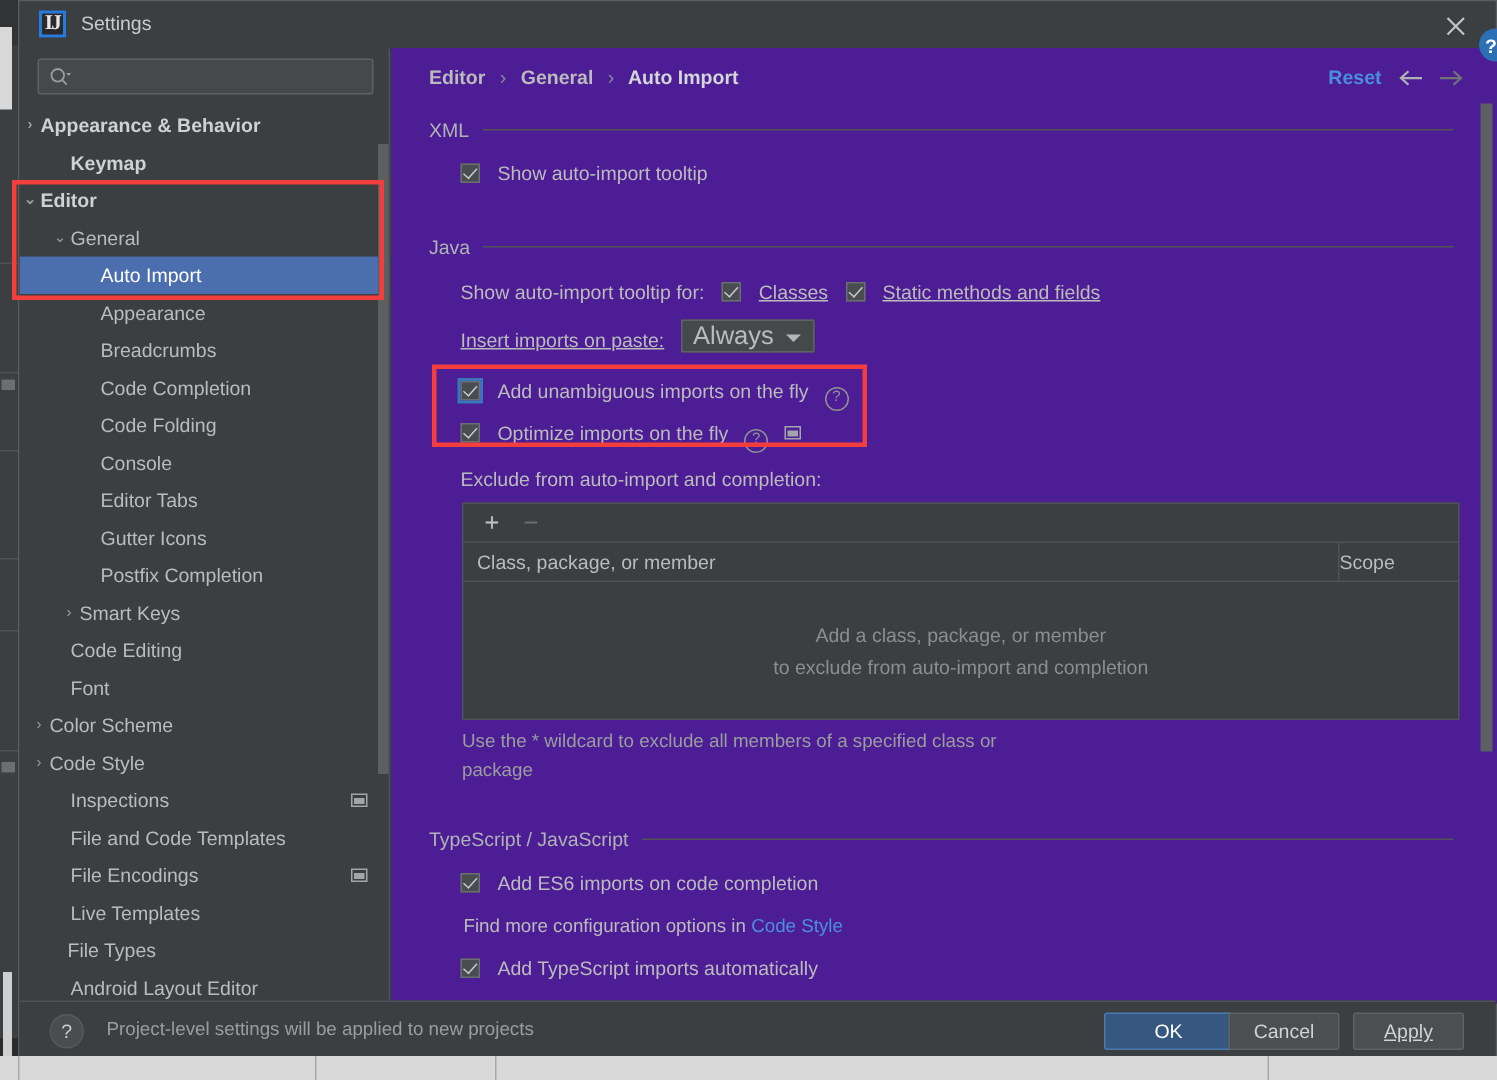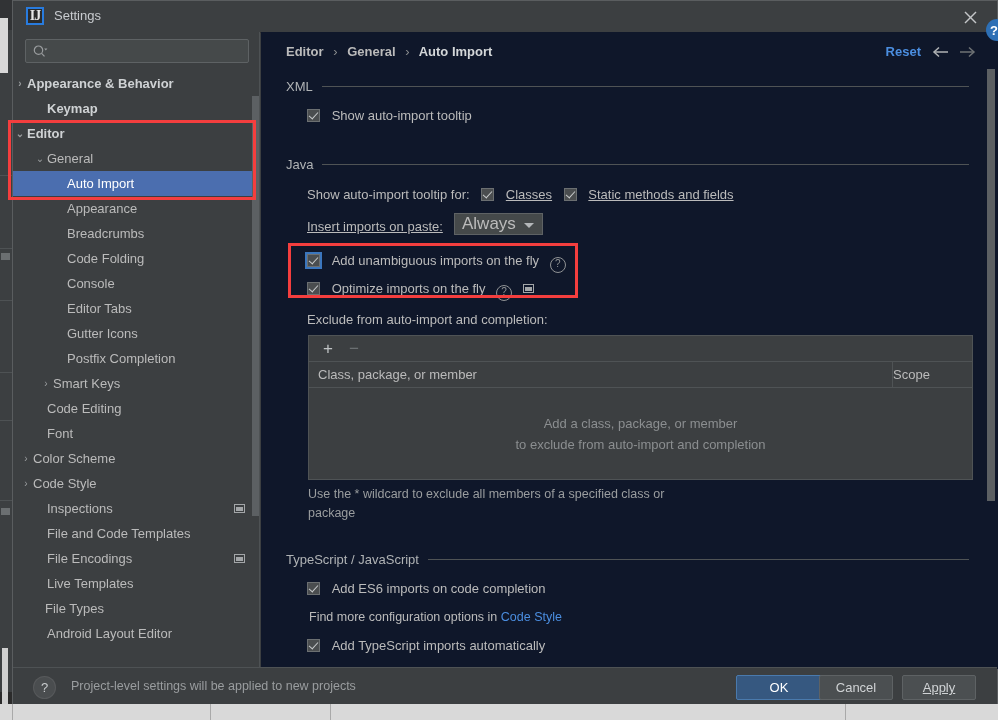--- a/index.html
+++ b/index.html
@@ -132,21 +132,21 @@
   }
   .sb-thumb-left {
     position: absolute; left: 239px; top: 64px; width: 8px; height: 420px;
     background: #5c6063; border-radius: 0;
   }
 
   
   .content {
     position: absolute; left: 248px; top: 31px;
     width: 738px; height: 637px;
-    background: #0f172a;
+    background: #4c1d95;
     overflow: hidden;
   }
 
   .breadcrumb {
     position: absolute; left: 25px; top: 12px;
     font-size: 13px; font-weight: bold; color: #bbbbbb;
   }
   .breadcrumb .sep { color: #8a8d8f; font-weight: normal; margin: 0 6px; }
   .breadcrumb .cur { color: #d4d7d9; }
 
@@ -351,20 +351,21 @@
       </div>
 
       <div class="tree" id="tree">
           <div class="tree-item bold"><span class="arrow" style="left: 0px;">›</span><span class="lbl" style="margin-left: 14px;">Appearance &amp; Behavior</span></div>
           <div class="tree-item bold"><span class="lbl" style="margin-left: 34px;">Keymap</span></div>
           <div class="tree-item bold"><span class="arrow" style="left: 0px;">⌄</span><span class="lbl" style="margin-left: 14px;">Editor</span></div>
           <div class="tree-item"><span class="arrow" style="left: 20px;">⌄</span><span class="lbl" style="margin-left: 34px;">General</span></div>
           <div class="tree-item selected"><span class="lbl" style="margin-left: 54px;">Auto Import</span></div>
           <div class="tree-item"><span class="lbl" style="margin-left: 54px;">Appearance</span></div>
           <div class="tree-item"><span class="lbl" style="margin-left: 54px;">Breadcrumbs</span></div>
+          <div class="tree-item"><span class="lbl" style="margin-left: 54px;">Code Completion</span></div>
           <div class="tree-item"><span class="lbl" style="margin-left: 54px;">Code Folding</span></div>
           <div class="tree-item"><span class="lbl" style="margin-left: 54px;">Console</span></div>
           <div class="tree-item"><span class="lbl" style="margin-left: 54px;">Editor Tabs</span></div>
           <div class="tree-item"><span class="lbl" style="margin-left: 54px;">Gutter Icons</span></div>
           <div class="tree-item"><span class="lbl" style="margin-left: 54px;">Postfix Completion</span></div>
           <div class="tree-item"><span class="arrow" style="left: 26px;">›</span><span class="lbl" style="margin-left: 40px;">Smart Keys</span></div>
           <div class="tree-item"><span class="lbl" style="margin-left: 34px;">Code Editing</span></div>
           <div class="tree-item"><span class="lbl" style="margin-left: 34px;">Font</span></div>
           <div class="tree-item"><span class="arrow" style="left: 6px;">›</span><span class="lbl" style="margin-left: 20px;">Color Scheme</span></div>
           <div class="tree-item"><span class="arrow" style="left: 6px;">›</span><span class="lbl" style="margin-left: 20px;">Code Style</span></div>

